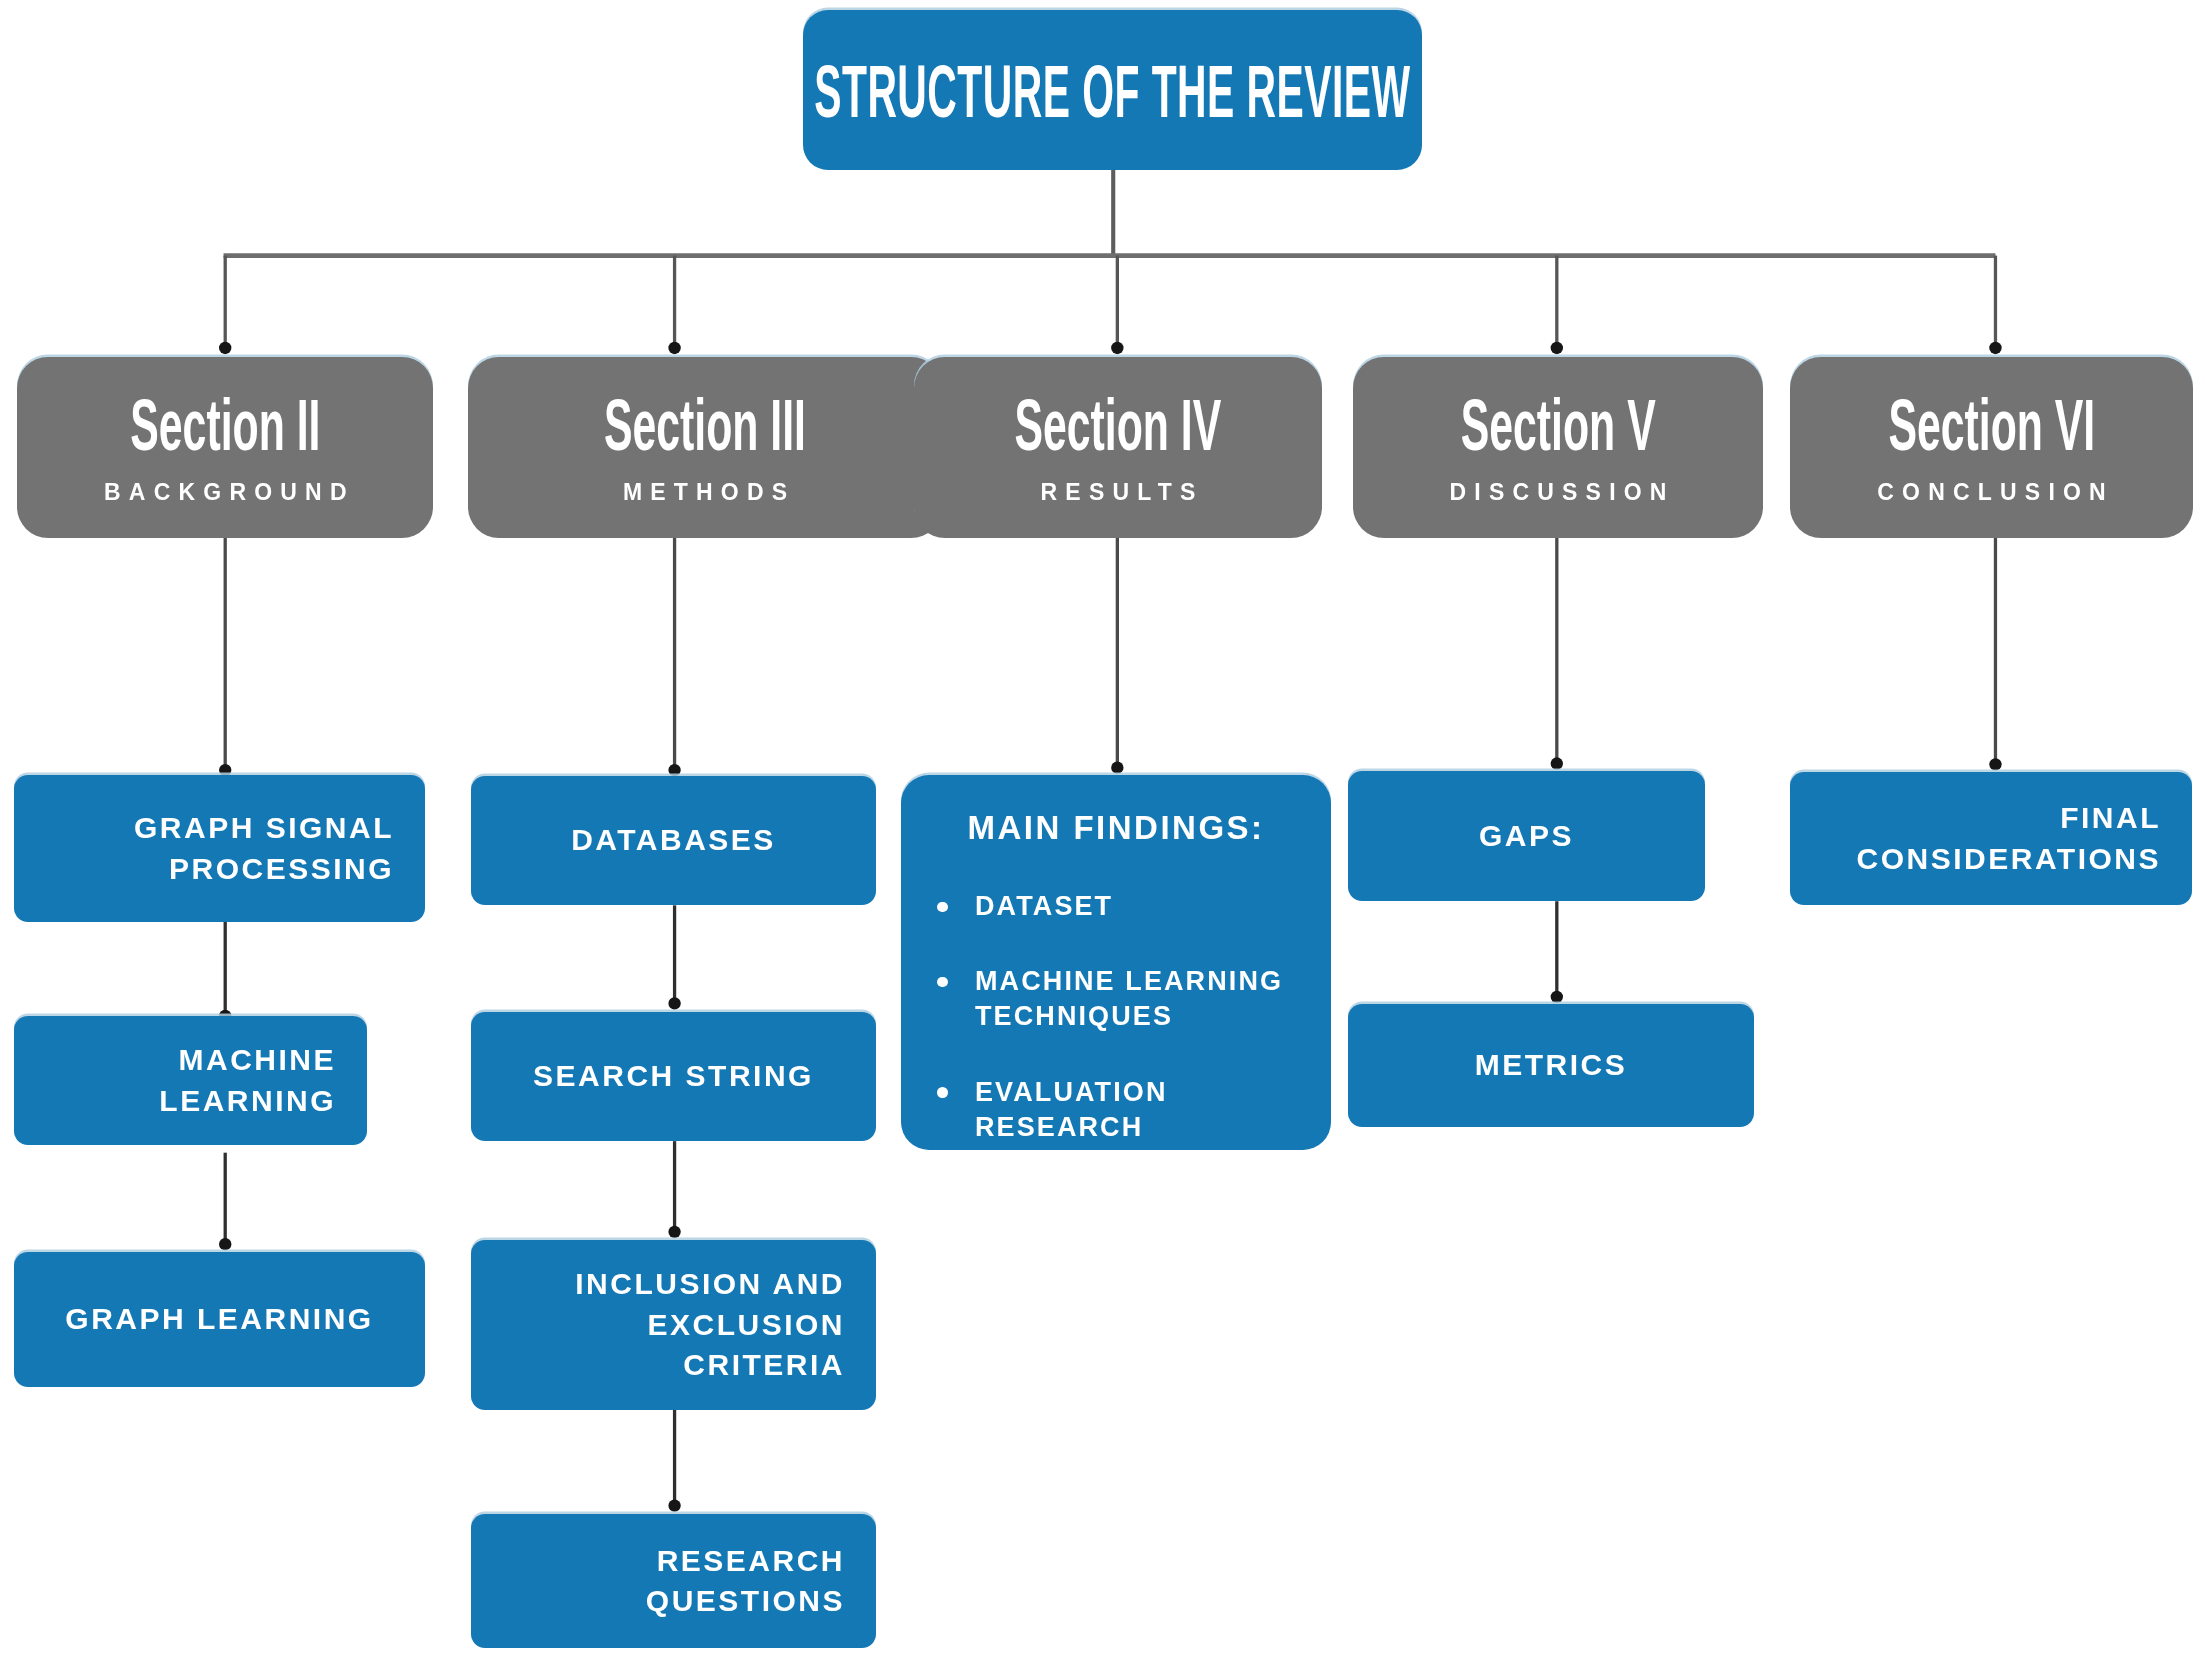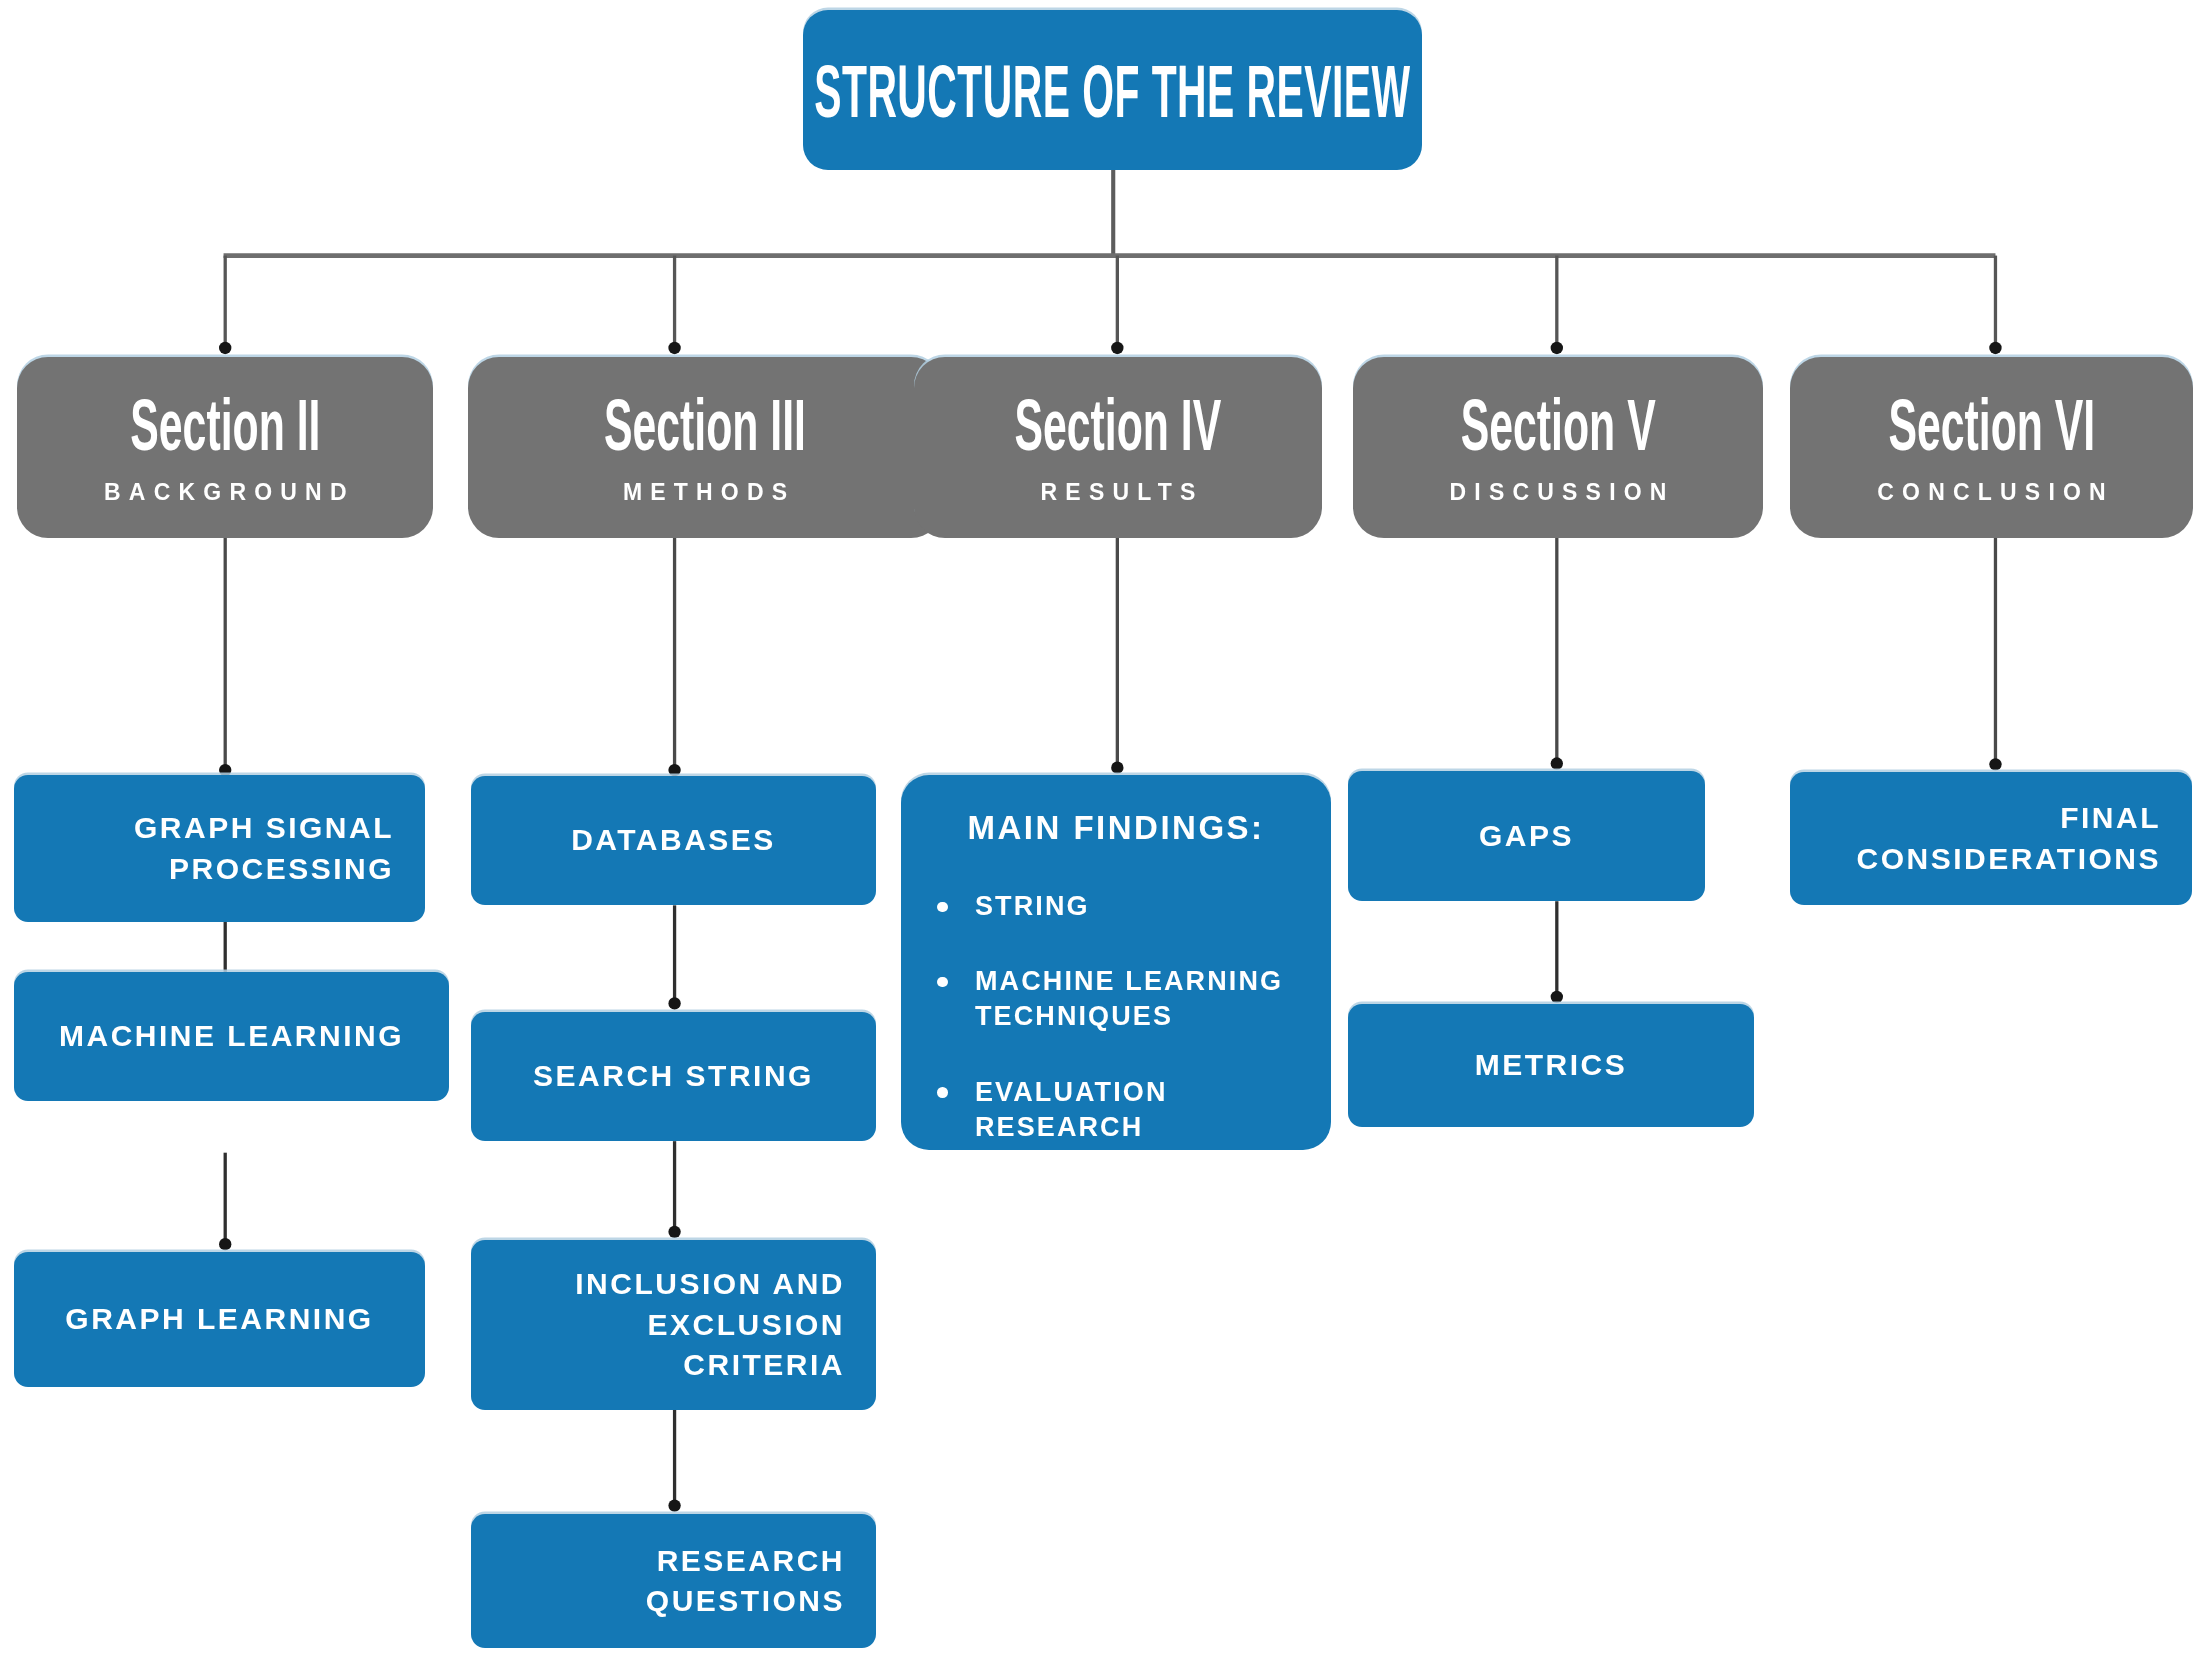--- a/index.html
+++ b/index.html
@@ -132,21 +132,21 @@
     <span class="sec-sub">DISCUSSION</span>
   </div>
   <div class="box dark sec" style="left:1790px;top:357px;width:403px;height:181px">
     <span class="sec-title">Section VI</span>
     <span class="sec-sub">CONCLUSION</span>
   </div>
 
   <div class="box light node" style="left:14px;top:775px;width:411px;height:147px">
     <span>GRAPH SIGNAL PROCESSING</span>
   </div>
-  <div class="box light node" style="left:14px;top:972px;width:435px;height:129px">
+  <div class="box light node" style="left:14px;top:1016px;width:353px;height:129px">
     <span>MACHINE LEARNING</span>
   </div>
   <div class="box light node" style="left:14px;top:1252px;width:411px;height:135px">
     <span>GRAPH LEARNING</span>
   </div>
 
   <div class="box light node" style="left:471px;top:776px;width:405px;height:129px">
     <span>DATABASES</span>
   </div>
   <div class="box light node" style="left:471px;top:1012px;width:405px;height:129px">
@@ -155,21 +155,21 @@
   <div class="box light node" style="left:471px;top:1240px;width:405px;height:170px">
     <span>INCLUSION AND EXCLUSION CRITERIA</span>
   </div>
   <div class="box light node" style="left:471px;top:1514px;width:405px;height:134px">
     <span>RESEARCH QUESTIONS</span>
   </div>
 
   <div class="box light findings" style="left:901px;top:775px;width:430px;height:375px">
     <div class="findings-heading">MAIN FINDINGS:</div>
     <ul class="findings-list">
-      <li>STRING</li>
+      <li>DATASET</li>
       <li>MACHINE LEARNING TECHNIQUES</li>
       <li>EVALUATION RESEARCH</li>
     </ul>
   </div>
 
   <div class="box light node" style="left:1348px;top:771px;width:357px;height:130px">
     <span>GAPS</span>
   </div>
   <div class="box light node" style="left:1348px;top:1004px;width:406px;height:123px">
     <span>METRICS</span>

